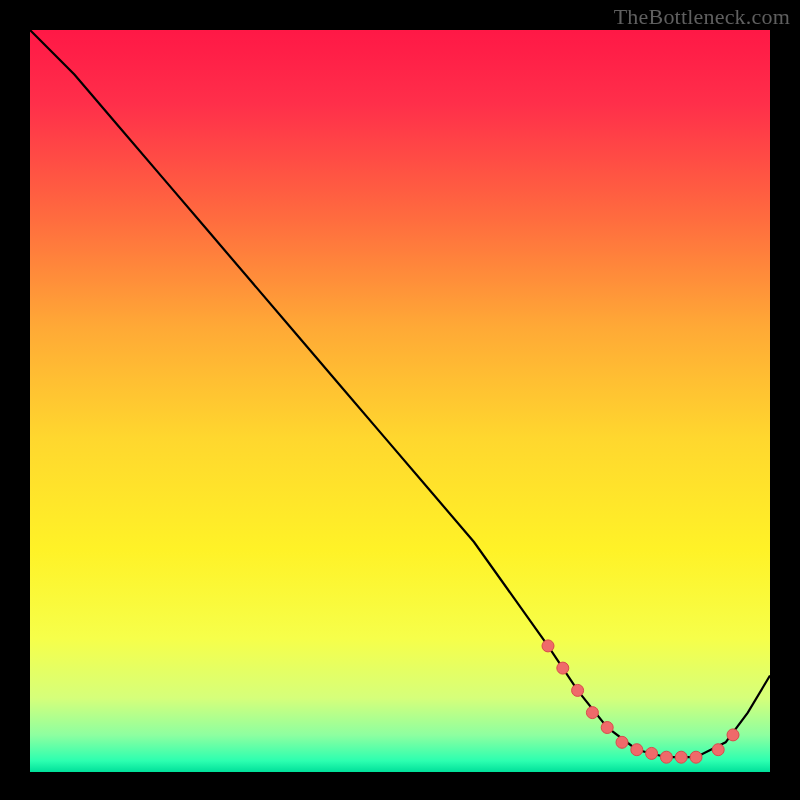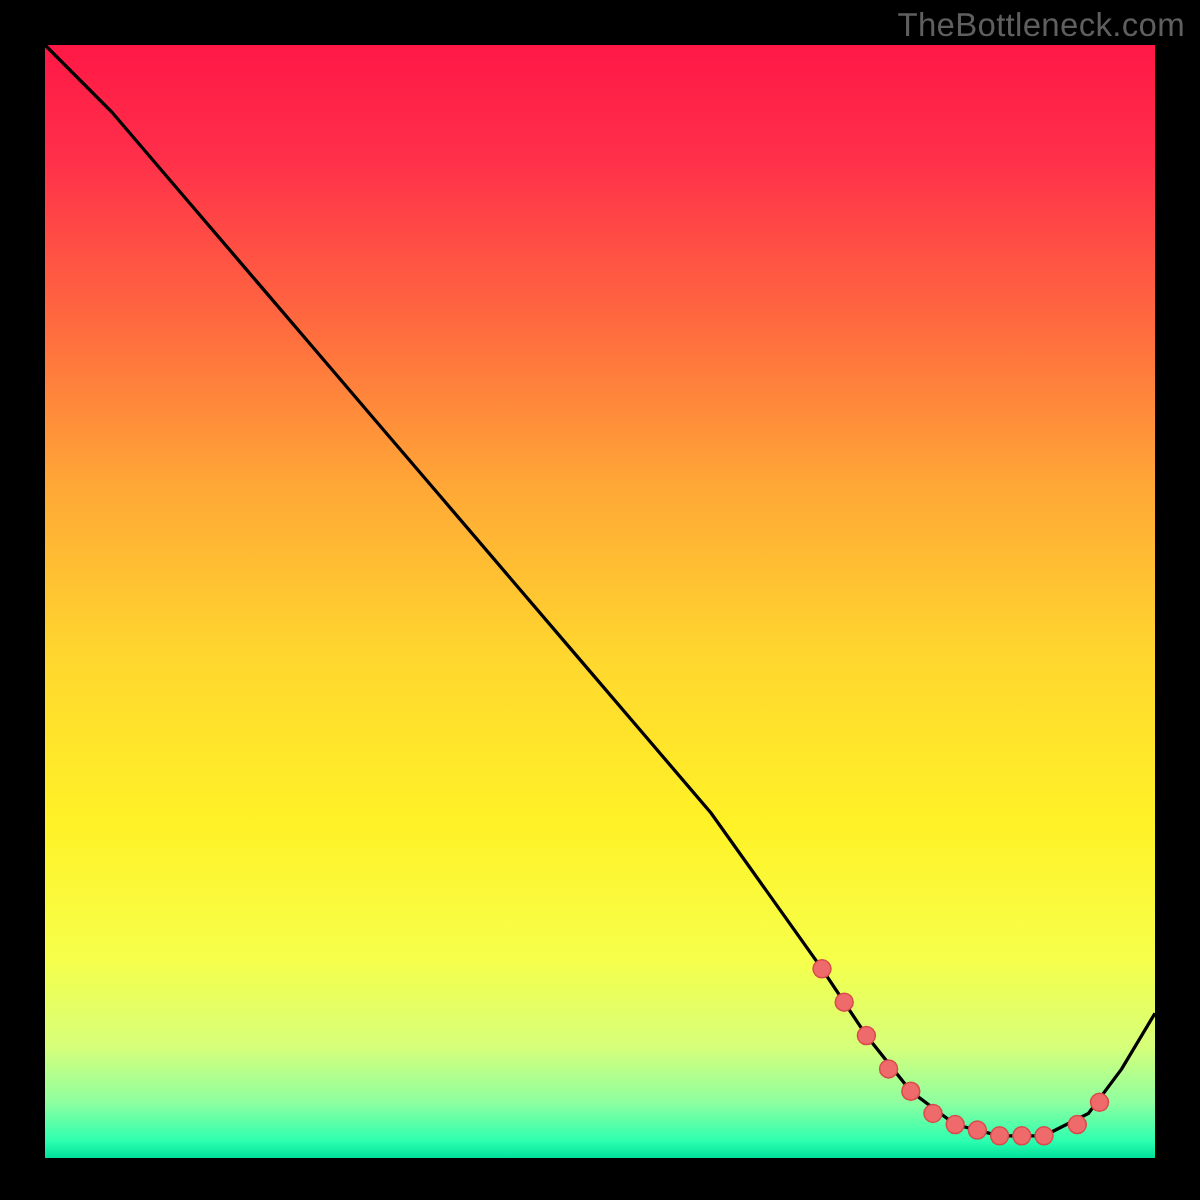--- a/index.html
+++ b/index.html
@@ -15,21 +15,21 @@
     width: 800px;
     height: 800px;
   }
   svg {
     display: block;
   }
   .watermark {
     position: absolute;
     top: 4px;
     right: 10px;
-    font-family: Liberation Sans, sans-serif;
+    font-family: Liberation Serif, serif;
     font-size: 22px;
     color: #5f5f5f;
     font-weight: 400;
     letter-spacing: 0.2px;
   }
 </style>
 </head>
 <body>
 
 <div class="chart-container">

